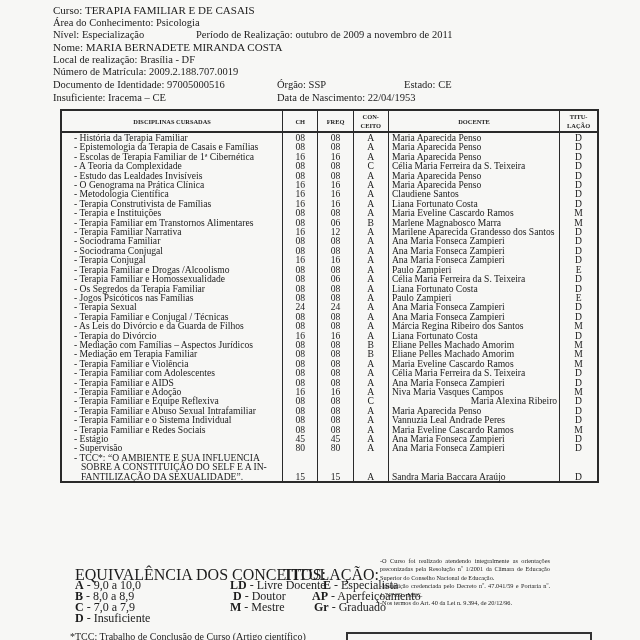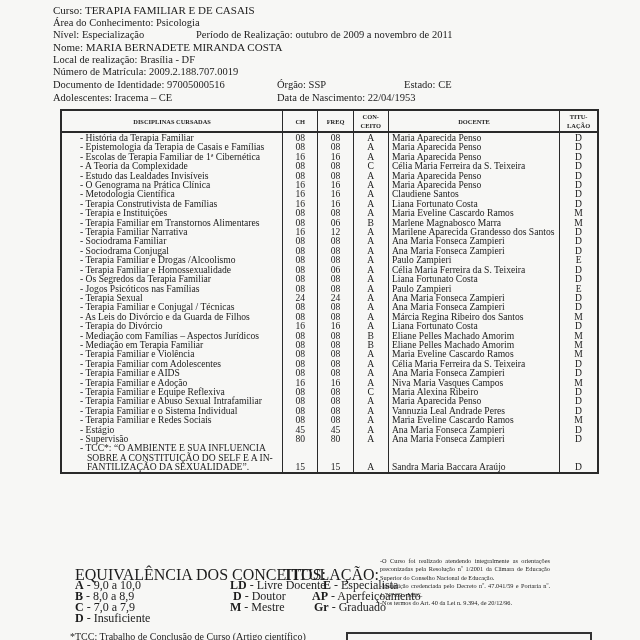--- a/index.html
+++ b/index.html
@@ -19,21 +19,21 @@
     border:2px solid #2a2a2a;
   }
   table.grades th {
     font-size:6.4px; font-weight:bold; height:20px; padding:0 2px;
     border:1px solid #2a2a2a; border-bottom:2px solid #2a2a2a; text-align:center; line-height:9px;
   }
   table.grades td {
     padding:0 2px; vertical-align:top; border-left:1px solid #2a2a2a; border-right:1px solid #2a2a2a;
   }
   table.grades td.c { text-align:center; }
-  table.grades td.disc { padding-left:18px; white-space:nowrap;margin-top:40px; }
+  table.grades td.disc { padding-left:12px; white-space:nowrap;margin-top:40px; }
   table.grades td.doc { padding-left:3px; }
   table.grades tr.last td { border-bottom:1px solid #2a2a2a; }
   table.grades tr.foot td { font-size:7px; height:10px; border-top:1px solid #2a2a2a; line-height:10px;}
   .col-disc{width:220px}.col-ch{width:35px}.col-fr{width:35px}.col-con{width:35px}.col-doc{width:170px}.col-tit{width:38px}
   .sect-title { position:absolute; font-weight:normal; font-size:16px; }
   .small { position:absolute; font-size:12px; line-height:11px; white-space:nowrap; }
   .small b{font-weight:bold}
   .notes { position:absolute; left:380px; top:557px; width:170px; font-size:6.3px; line-height:8.4px; }
   .notes p { margin:0; text-align:justify; }
   .tcc-note { position:absolute; left:70px; top:631px; font-size:10px; white-space:nowrap; }
@@ -76,21 +76,21 @@
 </div>
 <div class="hdr" style="top:79px; left:277px">
   <b>Órgão:</b>
   <span class="v">SSP</span>
 </div>
 <div class="hdr" style="top:79px; left:404px">
   <b>Estado:</b>
   <span class="v">CE</span>
 </div>
 <div class="hdr" style="top:92px">
-  <b>Adolescentes:</b>
+  <b>Insuficiente:</b>
   <span class="v">Iracema – CE</span>
 </div>
 <div class="hdr" style="top:92px; left:277px">
   <b>Data de Nascimento:</b>
   <span class="v">22/04/1953</span>
 </div>
 
 <table class="grades">
   <colgroup>
     <col class="col-disc">
@@ -215,20 +215,28 @@
       </tr>
       <tr>
         <td class="disc">- Sociodrama Conjugal</td>
         <td class="c">08</td>
         <td class="c">08</td>
         <td class="c">A</td>
         <td class="doc" style="white-space: nowrap;">Ana Maria Fonseca Zampieri</td>
         <td class="c">D</td>
       </tr>
       <tr>
+        <td class="disc">- Terapia Conjugal</td>
+        <td class="c">16</td>
+        <td class="c">16</td>
+        <td class="c">A</td>
+        <td class="doc" style="white-space: nowrap;">Ana Maria Fonseca Zampieri</td>
+        <td class="c">D</td>
+      </tr>
+      <tr>
         <td class="disc">- Terapia Familiar e Drogas /Alcoolismo</td>
         <td class="c">08</td>
         <td class="c">08</td>
         <td class="c">A</td>
         <td class="doc" style="white-space: nowrap;">Paulo Zampieri</td>
         <td class="c">E</td>
       </tr>
       <tr>
         <td class="disc">- Terapia Familiar e Homossexualidade</td>
         <td class="c">08</td>
@@ -331,21 +339,21 @@
         <td class="c">16</td>
         <td class="c">A</td>
         <td class="doc" style="white-space: nowrap; margin-left: 32px;">Niva Maria Vasques Campos</td>
         <td class="c">M</td>
       </tr>
       <tr>
         <td class="disc">- Terapia Familiar e Equipe Reflexiva</td>
         <td class="c">08</td>
         <td class="c">08</td>
         <td class="c">C</td>
-        <td class="doc" style="white-space: nowrap;">Maria Alexina Ribeiro</td>
+        <td class="doc" style="white-space: nowrap; text-align: right;">Maria Alexina Ribeiro</td>
         <td class="c">D</td>
       </tr>
       <tr>
         <td class="disc">- Terapia Familiar e Abuso Sexual Intrafamiliar</td>
         <td class="c">08</td>
         <td class="c">08</td>
         <td class="c">A</td>
         <td class="doc" style="white-space: nowrap;">Maria Aparecida Penso</td>
         <td class="c">D</td>
       </tr>

